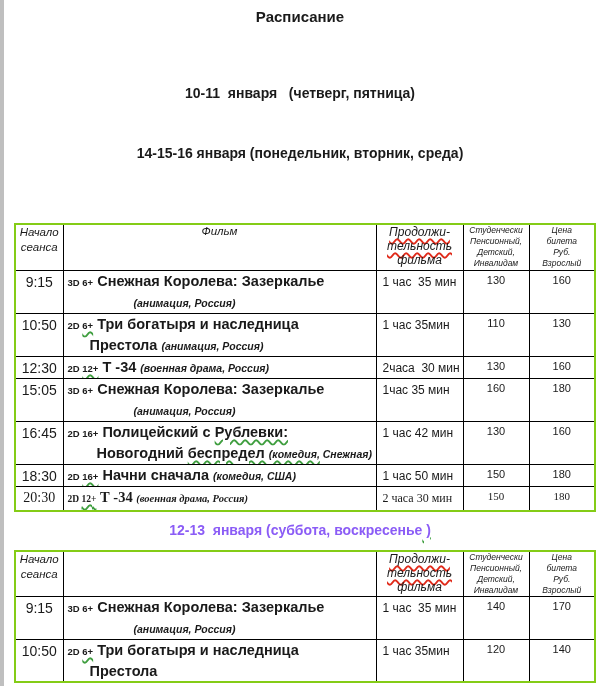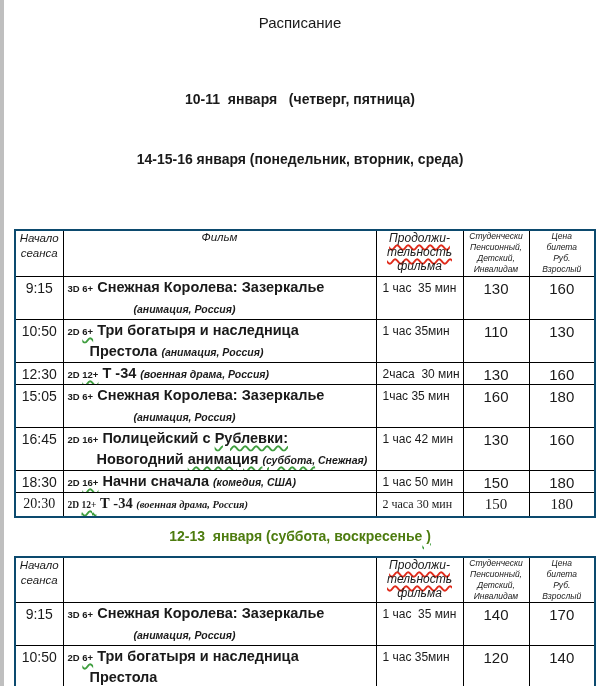--- a/index.html
+++ b/index.html
@@ -1,25 +1,25 @@
 <!DOCTYPE html>
 <html><head>
 <meta charset="utf-8">
 <style>
   html,body{margin:0;padding:0;background:#ffffff;}
   .doc{
     position:relative;width:600px;height:686px;background:#ffffff;overflow:hidden;
     font-family:"Liberation Sans","DejaVu Sans",sans-serif;color:#1a1a1a;
   }
   .page-edge{position:absolute;left:0;top:0;width:4px;height:100%;background:#bfbfbf;}
-  .main-title{padding-top:12px;text-align:center;font-weight:normal;font-size:15px;line-height:21px;}
+  .main-title{padding-top:6px;text-align:center;font-weight:bold;font-size:15px;line-height:21px;}
   .dates{margin-top:16px;text-align:center;font-weight:bold;font-size:14px;line-height:20px;white-space:pre;}
   .section-title{margin-top:10px;height:20px;text-align:center;font-weight:bold;font-size:14px;
-    color:#4d7c0f;white-space:pre;}
-  table.sched{border-collapse:collapse;table-layout:fixed;width:580px;margin:0 0 0 14px;border:2px solid #0c4a6e;}
+    color:#8b5cf6;white-space:pre;}
+  table.sched{border-collapse:collapse;table-layout:fixed;width:580px;margin:0 0 0 14px;border:2px solid #84cc16;}
   #t1{margin-top:20px;}
   #t2{margin-top:8px;}
   .sched th,.sched td{border:1.5px solid #000;padding:0;vertical-align:top;overflow:hidden;}
   .sched th{font-weight:normal;font-style:italic;}
   .h-time{font-size:11.5px;line-height:15px;padding-top:5px;text-align:center;white-space:pre-line;}
   .h-film{font-size:11.5px;padding-top:5px;text-align:center;padding-left:95px;}
   .h-dur{font-size:12px;line-height:14px;padding-top:4px;text-align:center;}
   .h-small{font-size:8.5px;line-height:11px;padding-top:4px;text-align:center;white-space:pre-line;}
   #t1 thead tr{height:46px;}
   #t2 thead tr{height:44px;}
@@ -34,21 +34,21 @@
   td.time{text-align:center;font-size:14px;padding-top:3px;}
   td.film{padding-left:4px;}
   .film-line{line-height:19px;white-space:nowrap;}
   .badge{font-size:9.5px;font-weight:bold;}
   .title{font-size:14.5px;font-weight:bold;}
   .genre{font-size:10.5px;font-weight:bold;font-style:italic;}
   .ind-lg{padding-left:66px;}
   .ind-sm{padding-left:22px;}
   .ind-md{padding-left:29px;}
   td.dur{font-size:12px;padding:4px 2px 0 6px;white-space:pre;margin-top:40px;}
-  td.price{text-align:center;font-size:15px;padding-top:3px;}
+  td.price{text-align:center;font-size:11px;padding-top:3px;}
   .sq-green{text-decoration-line:underline;text-decoration-style:wavy;text-decoration-color:#3f9e3f;
     text-decoration-thickness:1.5px;text-underline-offset:2px;}
   .sq-red{text-decoration-line:underline;text-decoration-style:wavy;text-decoration-color:#e02a1a;
     text-decoration-thickness:1.5px;text-underline-offset:2px;}
 </style>
 </head>
 <body>
 
 <div class="doc">
   <div class="page-edge"></div>
@@ -123,21 +123,21 @@
             <div class="film-line ind-lg"><span class="genre">(анимация, Россия)</span></div>
           </td>
           <td class="dur">1час 35 мин</td>
           <td class="price">160</td>
           <td class="price">180</td>
         </tr>
         <tr>
           <td class="time">16:45</td>
           <td class="film">
             <div class="film-line"><span class="badge">2D 16+</span><span class="title"> Полицейский с </span><span class="title sq-green">Рублевки:</span></div>
-            <div class="film-line ind-md"><span class="title">Новогодний </span><span class="title sq-green">анимация </span><span class="genre sq-green">(суббота,</span><span class="genre"> Снежная)</span></div>
+            <div class="film-line ind-md"><span class="title">Новогодний </span><span class="title sq-green">беспредел </span><span class="genre sq-green">(комедия,</span><span class="genre"> Снежная)</span></div>
           </td>
           <td class="dur">1 час 42 мин</td>
           <td class="price">130</td>
           <td class="price">160</td>
         </tr>
         <tr>
           <td class="time">18:30</td>
           <td class="film">
             <div class="film-line"><span class="badge">2D </span><span class="badge sq-green">16+</span><span class="title"> Начни сначала </span><span class="genre">(комедия, США)</span></div>
           </td>

